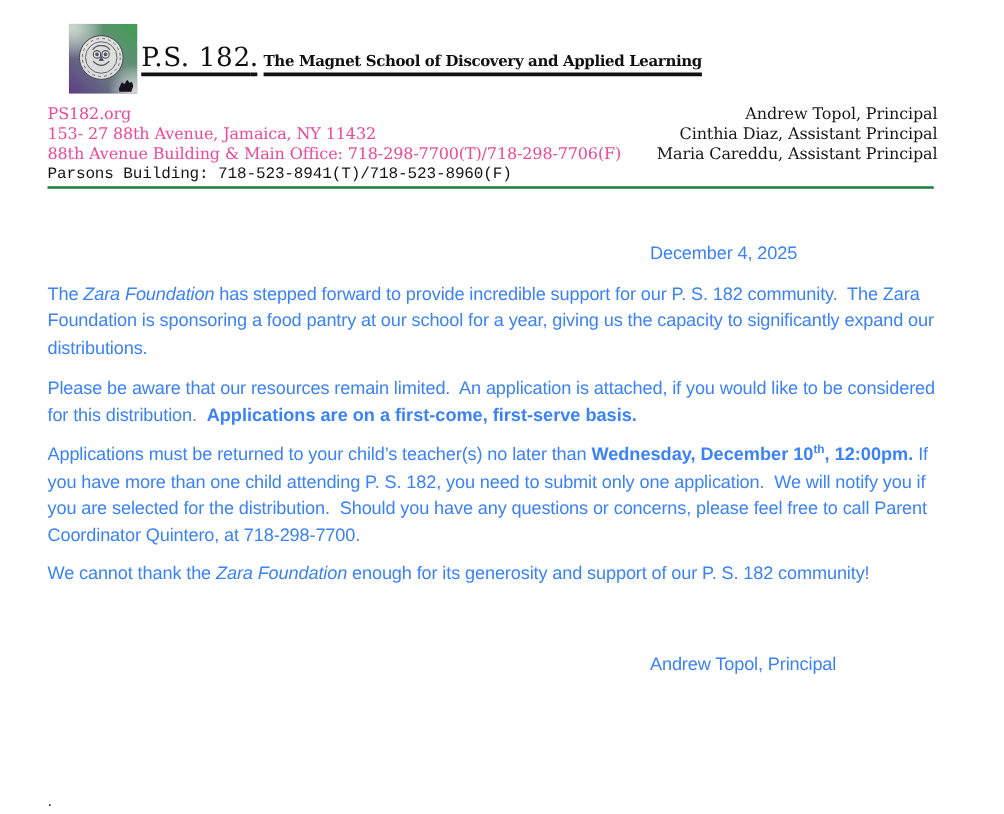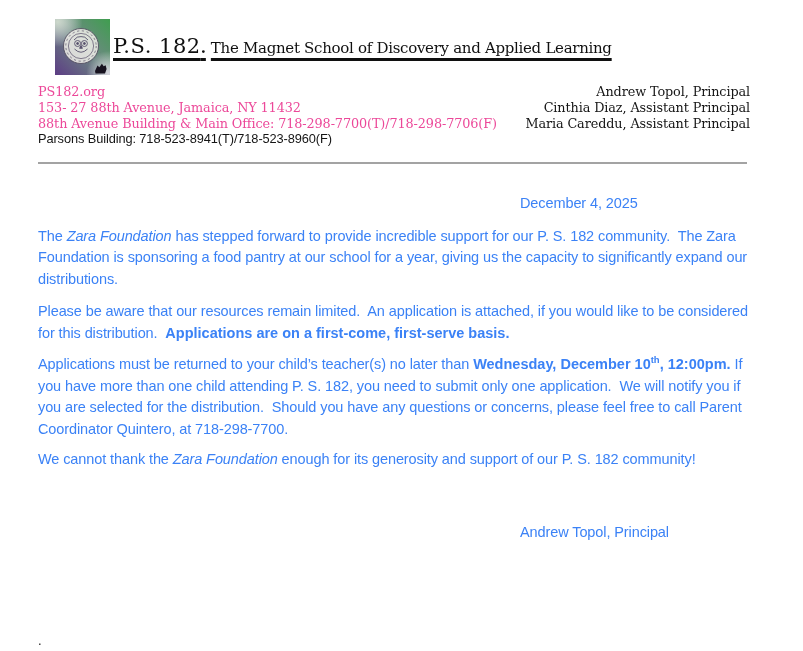--- a/index.html
+++ b/index.html
@@ -26,21 +26,21 @@
     font-family: "DejaVu Serif", serif;
     white-space: nowrap;
     text-decoration: underline;
     text-decoration-thickness: 2.5px;
     text-underline-offset: 5px;
     color: #101010;
   }
   .school-title .name { font-size: 21px; font-weight: 400; letter-spacing: 0.5px; }
   .school-title .sep  { font-size: 15px; font-weight: 700; }
   .school-title .tagline {
-    font-size: 15px; font-weight: 400; letter-spacing: -0.3px; margin-left: 5px;
+    font-size: 12px; font-weight: 700; letter-spacing: -0.3px; margin-left: 5px;
   }
 
   .contact-block {
     position: absolute;
     left: 38px; top: 84px;
     font-family: "DejaVu Serif", serif;
     font-size: 12.8px; letter-spacing: -0.1px;
     line-height: 16px;
     color: #ec4899;
   }
@@ -50,25 +50,25 @@
     text-align: right;
     font-family: "DejaVu Serif", serif;
     font-size: 12.8px; letter-spacing: -0.1px;
     line-height: 16px;
     color: #151515;
   }
   .parsons-row {
     position: absolute;
     left: 38px; top: 131px;
     width: 709px;
-    font-family: Liberation Sans, sans-serif;
+    font-family: Liberation Mono, monospace;
     font-size: 12.8px; letter-spacing: -0.1px;
     line-height: 15px;
-    padding-bottom: 16px;
-    border-bottom: 2px solid #a3a3a3;
+    padding-bottom: 3px;
+    border-bottom: 2px solid #15803d;
     color: #151515;
   }
 
   
   .letter {
     position: absolute;
     left: 38px; top: 189px;
     width: 718px;
     font-size: 14.5px;
     letter-spacing: -0.1px;

